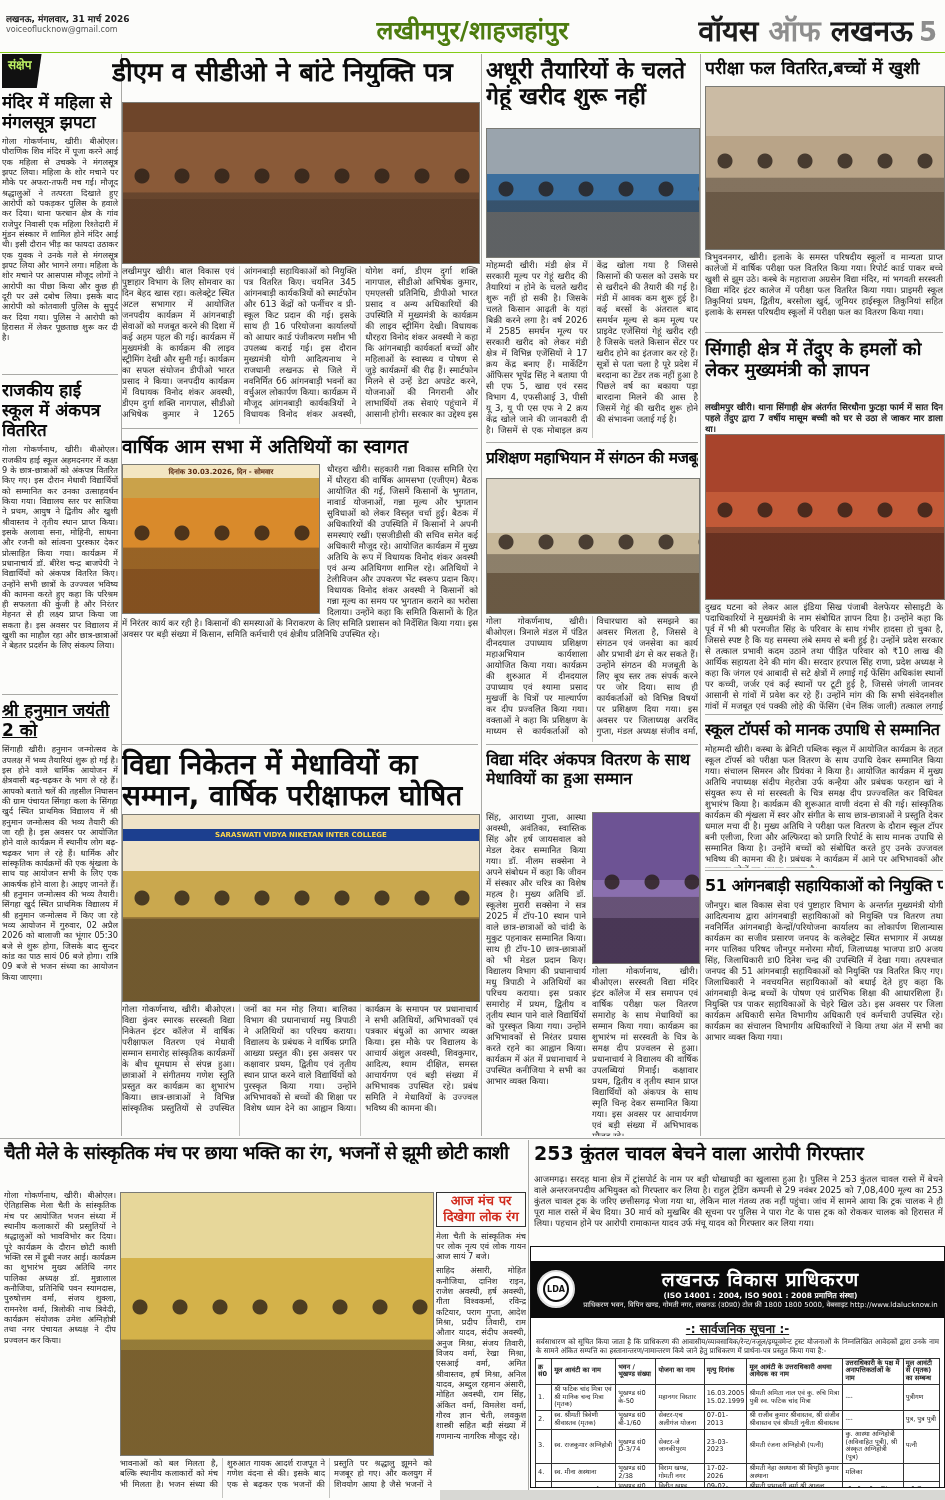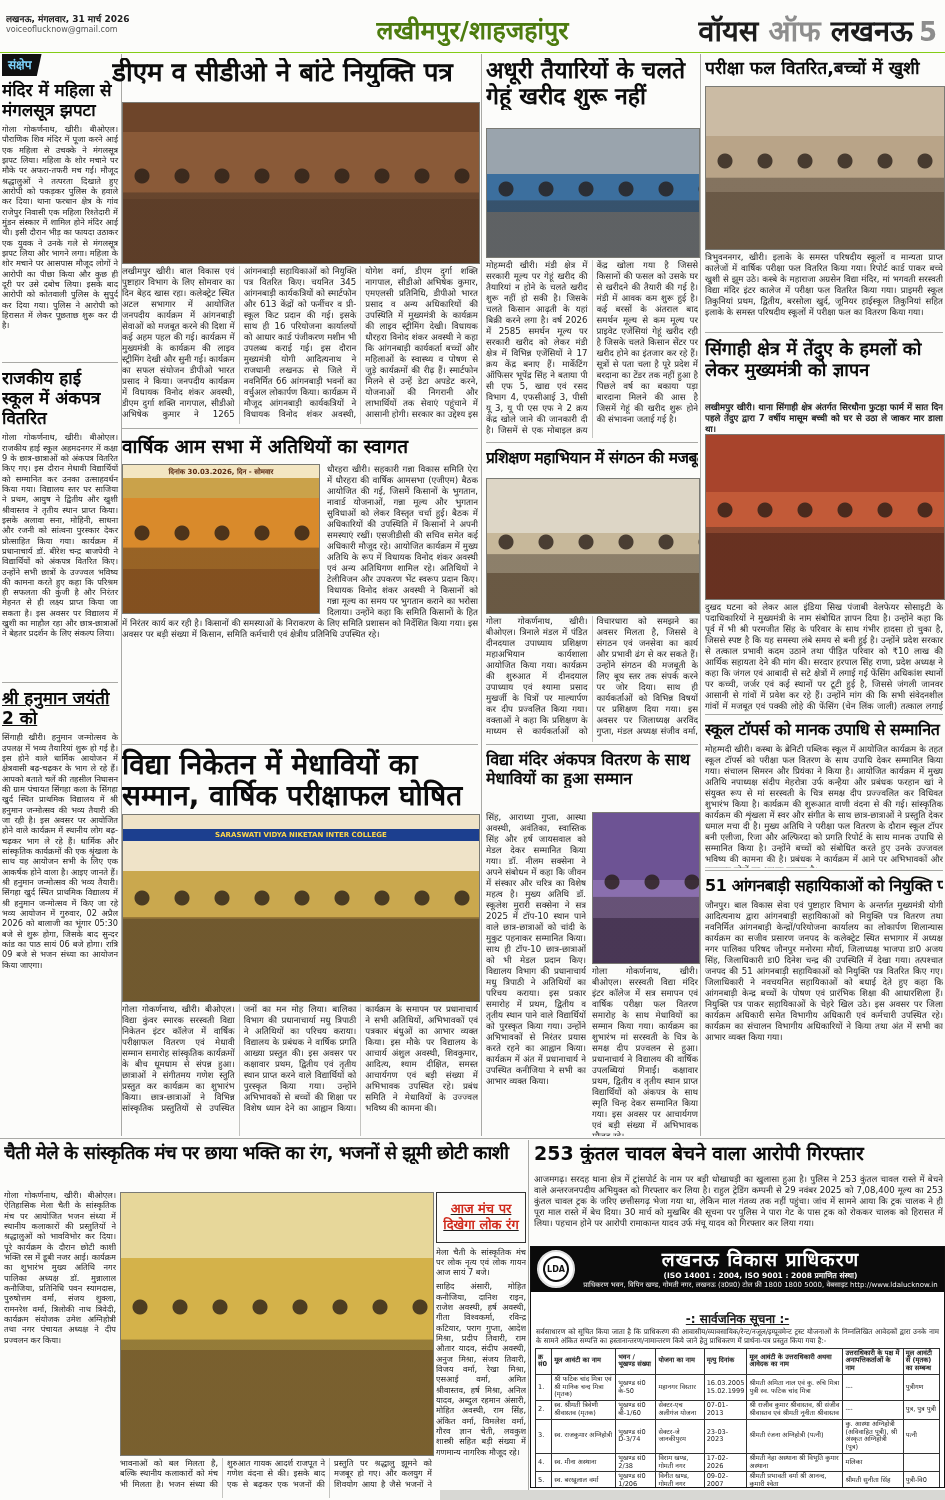--- a/index.html
+++ b/index.html
@@ -30,36 +30,36 @@
   
   .ph{border:1px solid #7a7a74;}
   .ph::after{content:"";position:absolute;left:0;right:0;bottom:0;height:60%;
     background-image:
       linear-gradient(rgba(0,0,0,0) 0 26%, rgba(45,35,28,.38) 27% 100%),
       radial-gradient(circle 8px at 19px 9px, rgba(38,28,22,.78) 7px, rgba(0,0,0,0) 8px);
     background-size:100% 100%,40px 100%;background-repeat:no-repeat,repeat-x;}
   .band{position:absolute;top:0;left:0;right:0;font-size:7px;font-weight:700;text-align:center;
         padding:2px 0;z-index:2;}
   
-  #briefs-label{background:#111;color:#7dd3fc;font-size:12px;font-weight:800;padding:2px 10px 3px 6px;
+  #briefs-label{background:#111;color:#bef264;font-size:12px;font-weight:800;padding:2px 10px 15px 6px;
         display:inline-block;clip-path:polygon(0 0,100% 0,88% 100%,0 100%);text-align:center;}
   
-  .stage-box{border:1.5px solid #333;text-align:center;padding:8px 2px;text-decoration:underline;}
+  .stage-box{border:1.5px solid #333;text-align:center;padding:0 2px;}
   .stage-box .ttl{color:#d02b1d;font-size:13px;font-weight:800;line-height:1.25;}
   
   #lda{border:1.5px solid #111;background:#fff;}
-  #lda-head{background:#0b0b0b;color:#fff;display:flex;align-items:center;padding:3px 6px;}
+  #lda-head{background:#0b0b0b;color:#fff;display:flex;align-items:center;padding:9px 6px;margin-top:14px;}
   #lda-logo{width:34px;height:34px;border-radius:50%;background:#fff;border:2px solid #dedede;
       flex:0 0 auto;display:flex;align-items:center;justify-content:center;margin-right:8px;}
   #lda-logo .inner{width:22px;height:22px;border-radius:50%;border:2px solid #111;
       display:flex;align-items:center;justify-content:center;font-size:8px;font-weight:800;color:#111;}
   .lda-title{font-size:19px;font-weight:800;line-height:1.05;letter-spacing:1px;}
   .lda-iso{font-size:7.5px;font-weight:700;}
   .lda-addr{font-size:7px;}
-  .lda-notice{font-size:12px;font-weight:800;text-align:center;text-decoration:underline;margin:18px 0 1px;}
+  .lda-notice{font-size:12px;font-weight:800;text-align:center;text-decoration:underline;margin:2px 0 1px;}
   .lda-intro{font-size:7.1px;line-height:1.25;text-align:justify;padding:0 5px;}
   #lda table{border-collapse:collapse;width:calc(100% - 8px);margin:2px 4px;font-size:6.6px;}
   #lda th,#lda td{border:1px solid #333;padding:1px 2px;text-align:left;line-height:1.18;vertical-align:middle;}
   #lda th{font-weight:800;}
   .lda-foot{font-size:7px;line-height:1.3;text-align:justify;padding:1px 5px;}
   .lda-sign{font-weight:800;float:right;}
   #bottom-strip{background:#d8d8d4;}
 </style>
 </head>
 <body>

